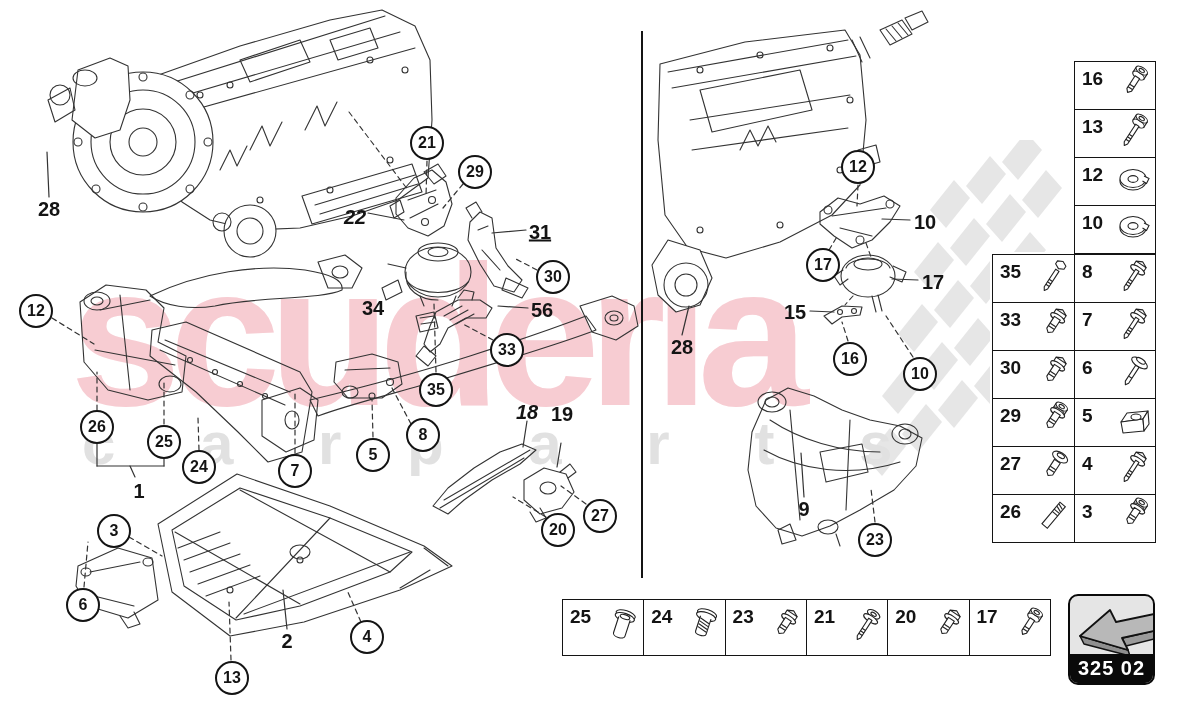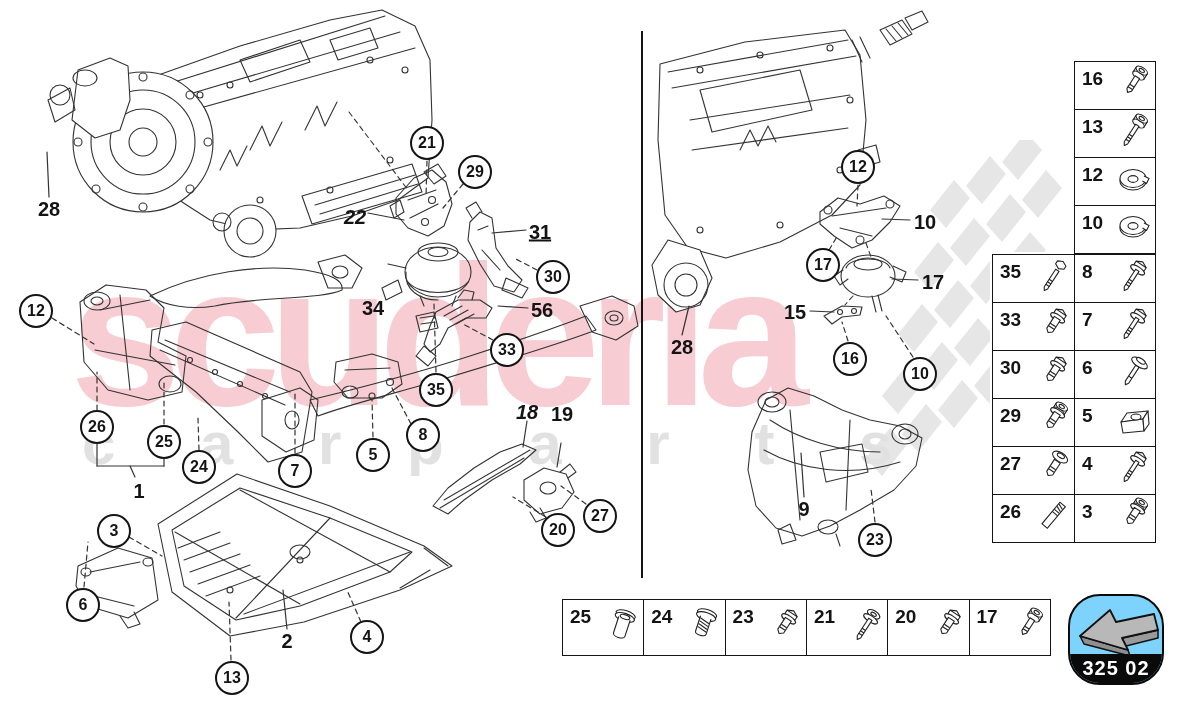--- a/index.html
+++ b/index.html
@@ -10,22 +10,22 @@
   .wm-sub{font-weight:bold;letter-spacing:34px;}
   .co-circle{position:absolute;width:34px;height:34px;border-radius:50%;border:2px solid #141414;
              background:#fff;display:flex;align-items:center;justify-content:center;
              font-size:16px;font-weight:700;color:#141414;box-sizing:border-box;z-index:30;}
   .co-text{position:absolute;transform:translate(-50%,-50%);font-size:20px;font-weight:700;
            color:#141414;z-index:30;white-space:nowrap;}
   .tcell{position:absolute;border:1.6px solid #141414;background:#fff;box-sizing:border-box;z-index:20;}
   .tcell .num{position:absolute;left:7px;top:6px;font-size:19px;font-weight:700;color:#141414;}
   .tcell .ic{position:absolute;right:2px;top:50%;transform:translateY(-50%);}
   .divider{position:absolute;width:2px;background:#141414;z-index:5;}
-  .badge{position:absolute;left:1068px;top:594px;width:96px;height:91px;border:2.5px solid #0a0a0a;
-         border-radius:32px;background:#7dd3fc;box-sizing:border-box;overflow:hidden;z-index:25;}
+  .badge{position:absolute;left:1068px;top:594px;width:87px;height:91px;border:2.5px solid #0a0a0a;
+         border-radius:10px;background:#e5e5e5;box-sizing:border-box;overflow:hidden;z-index:25;}
   .badge .arrow-area{position:absolute;left:0;top:0;right:0;height:60px;}
   .badge .code-band{position:absolute;left:0;right:0;bottom:0;height:29px;background:#0a0a0a;
         display:flex;align-items:center;justify-content:center;color:#fff;
         font-size:20px;font-weight:700;letter-spacing:1px;}
   .artlayer{position:absolute;left:0;top:0;z-index:10;}
   .wmlayer{position:absolute;left:0;top:0;z-index:1;}
 </style>
 </head>
 <body>
 

